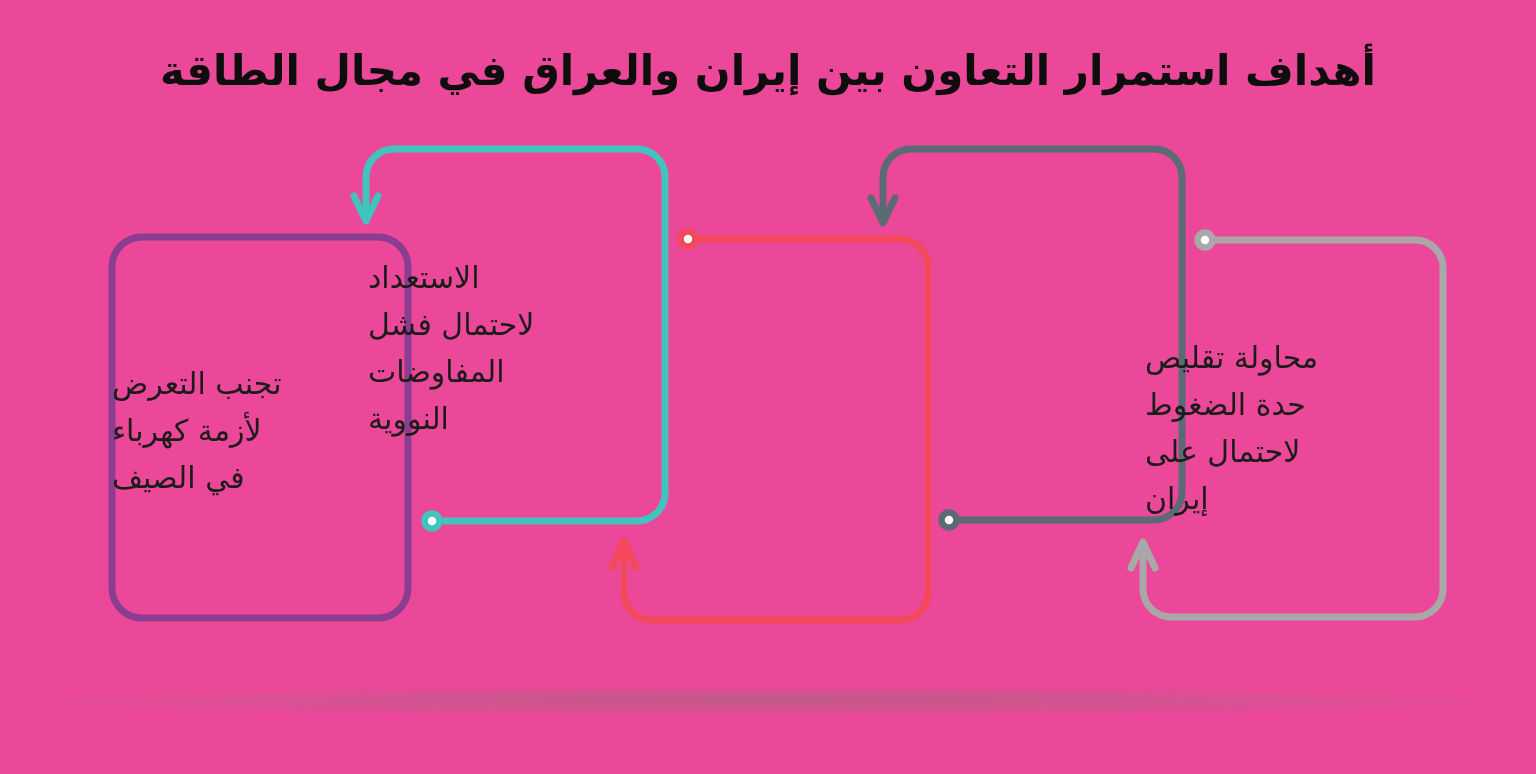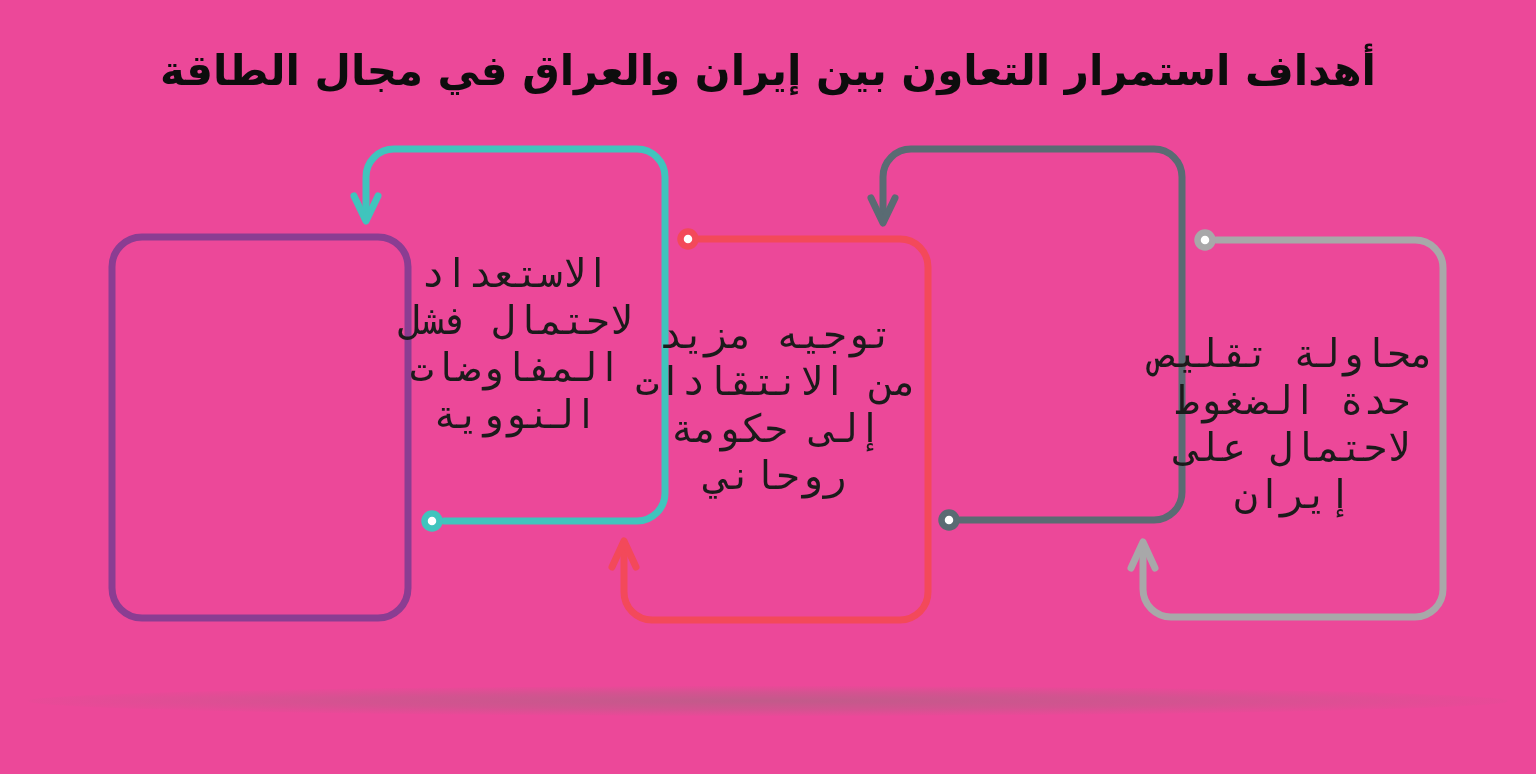--- a/index.html
+++ b/index.html
@@ -31,26 +31,25 @@
   .flow-svg {
     position: absolute;
     top: 0;
     left: 0;
     width: 1536px;
     height: 774px;
   }
   .goal-label {
     position: absolute;
     direction: rtl;
-    text-align: center;
+    text-align: left;
     white-space: pre;
-    font-size: 39px;
+    font-size: 30px;
     line-height: 47px;
     color: #1b1b1b;
-    font-family: Liberation Mono, monospace;
   }
   .goal-label.purple { left: 112px; width: 296px; top: 360px; }
   .goal-label.teal   { left: 368px; width: 295px; top: 254px; }
   .goal-label.red    { left: 626px; width: 300px; top: 315px; }
   .goal-label.slate  { left: 885px; width: 295px; top: 251px; }
   .goal-label.gray   { left: 1145px; width: 296px; top: 334px; }
   .ground-shadow {
     position: absolute;
     left: 28px;
     top: 686px;
@@ -95,28 +94,27 @@
       <circle cx="949" cy="520" r="7.5" fill="#ffffff" stroke-width="6.5" stroke="#5a6b73"></circle>
     </g>
 
     <g>
       <path d="M 1216 240 H 1415 A 28 28 0 0 1 1443 268 V 589 A 28 28 0 0 1 1415 617 H 1171 A 28 28 0 0 1 1143 589 V 544" stroke-width="7" stroke="#a8a8a9"></path>
       <polyline points="1131,568 1143,542 1155,568" stroke-width="7" stroke="#a8a8a9"></polyline>
       <circle cx="1205" cy="240" r="7.5" fill="#ffffff" stroke-width="6.5" stroke="#a8a8a9"></circle>
     </g>
   </svg>
 
+  <div class="goal-label purple">تجنب التعرض
+لأزمة كهرباء
+في الصيف</div>
   <div class="goal-label teal">الاستعداد
 لاحتمال فشل
 المفاوضات
 النووية</div>
-  <div class="goal-label red">توجيه مزيد
-من الانتقادات
-إلى حكومة
-روحاني</div>
   <div class="goal-label gray">محاولة تقليص
 حدة الضغوط
 لاحتمال على
 إيران</div>
 
   <div class="ground-shadow"></div>
 
 </div>
 
 </body></html>

